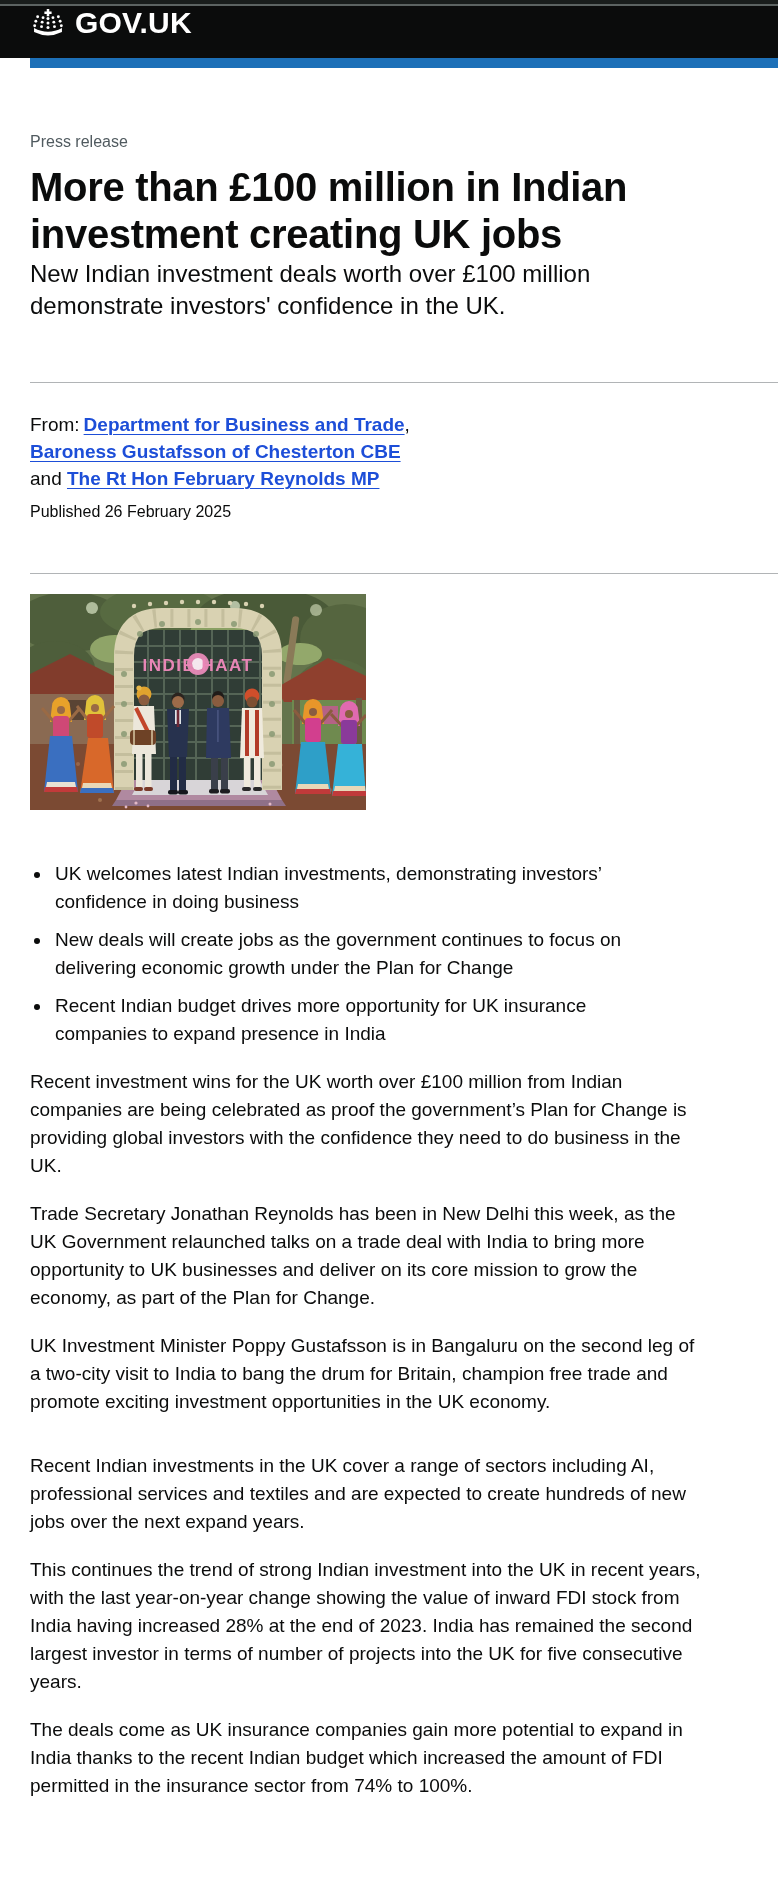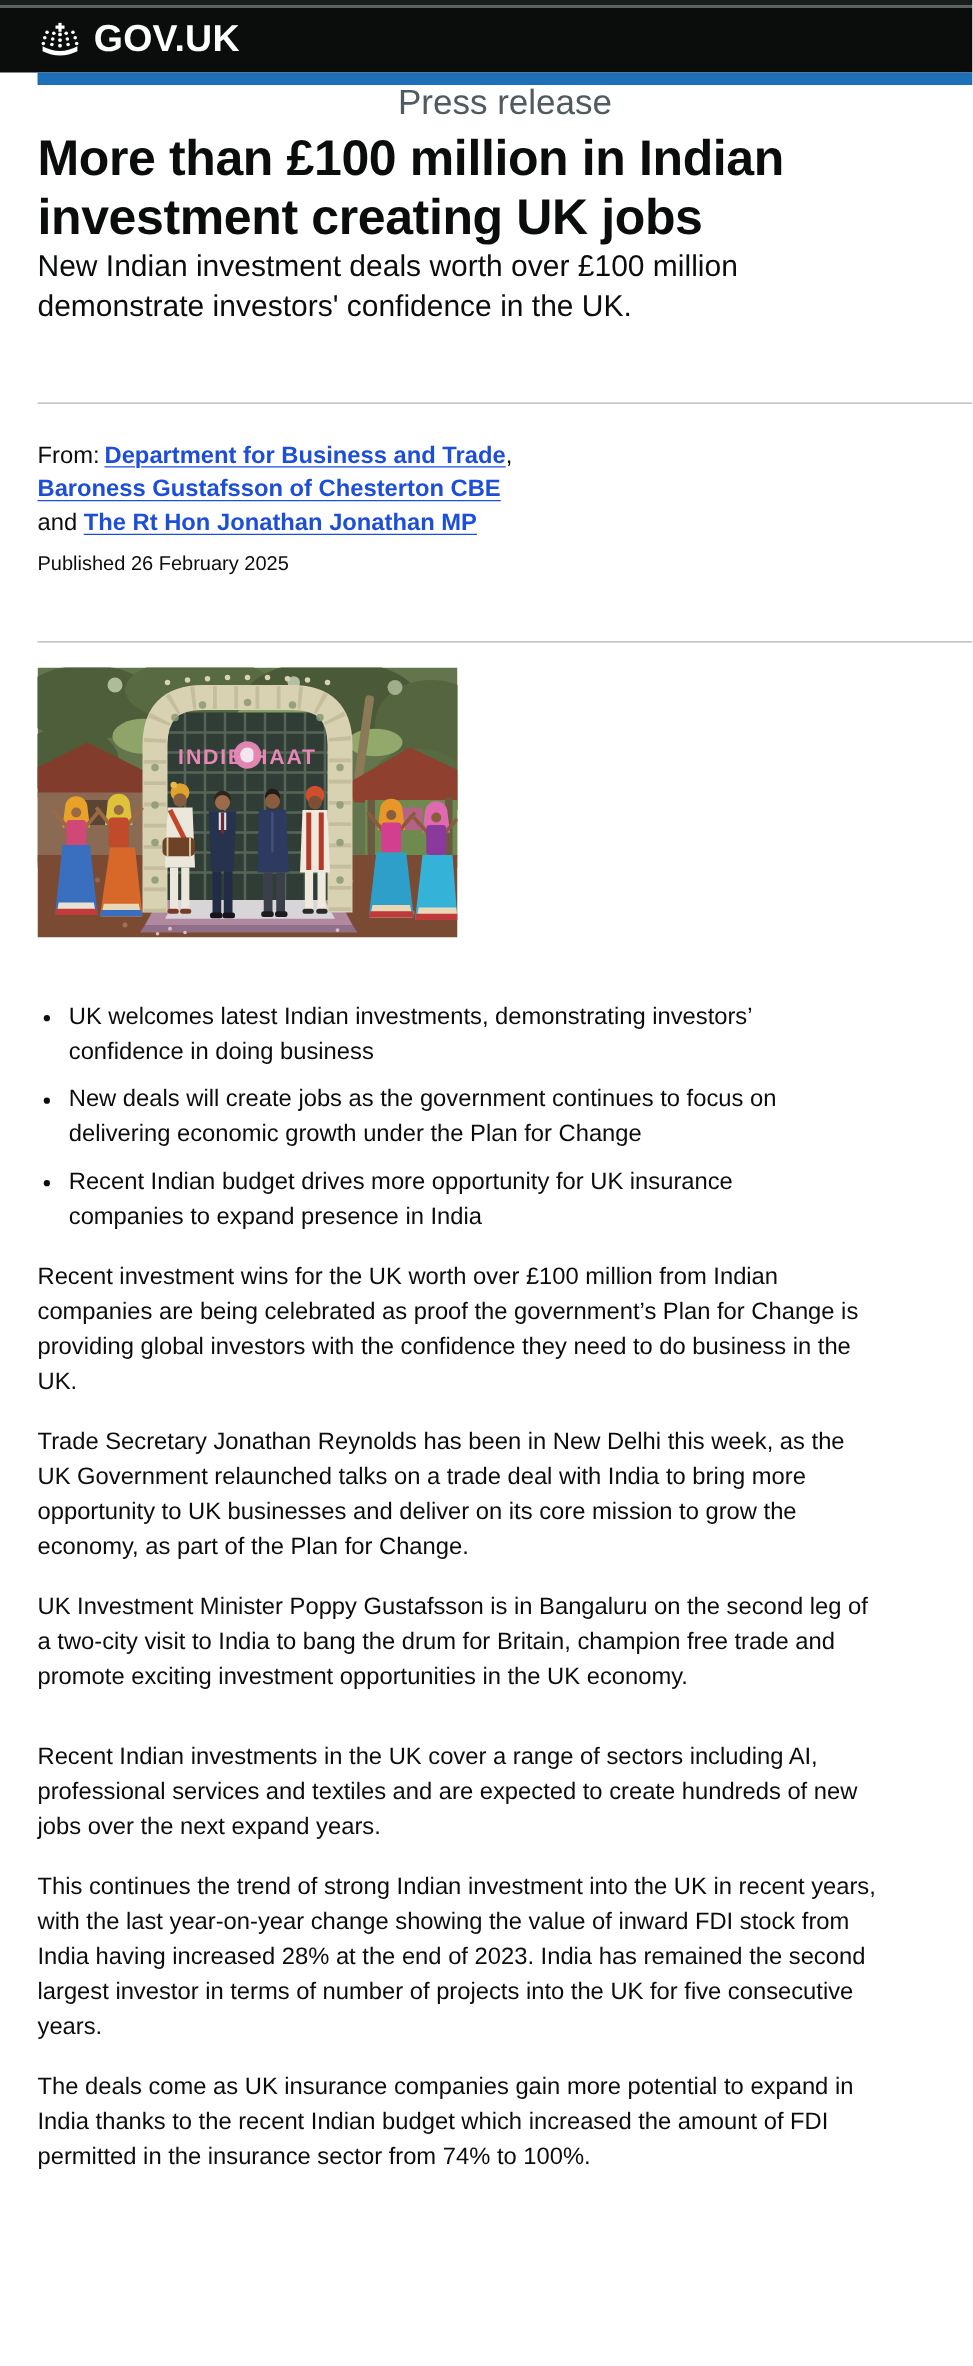--- a/index.html
+++ b/index.html
@@ -7,34 +7,34 @@
   body {
     width:778px; height:1893px; overflow:hidden;
     font-family:"Liberation Sans", sans-serif;
     color:#0b0c0c; position:relative;
   }
   a { cursor:pointer; }
 
   
   .top-strip { height:4px; background:#191d1c; }
   .top-strip-line { height:2px; background:#5c6362; }
-  .site-header { height:52px; background:#0b0c0c; display:flex; align-items:center; padding-left:30px; }
+  .site-header { height:52px; background:#0b0c0c; display:flex; align-items:flex-start; padding-left:30px; }
   .logo { display:flex; align-items:center; gap:9px; text-decoration:none; }
   .crown { width:36px; height:29px; display:block; }
   .site-title { color:#ffffff; font-weight:700; font-size:30px; letter-spacing:0.2px; }
   .blue-bar { height:10px; margin-left:30px; background:#1d70b8; }
 
   
   .main { padding-left:30px; }
 
   .breadcrumb { margin-top:22px; font-size:16px; line-height:19px; color:#0b0c0c; }
   .crumb { color:#0b0c0c; text-decoration:underline; text-decoration-thickness:1px; text-underline-offset:3px; }
   .crumb-sep { color:#505a5f; margin:0 9px; font-size:15px; }
 
-  .caption { font-size:28px; line-height:28px; color:#505a5f;text-align:center; }
+  .caption { margin-top:60px; font-size:16px; line-height:28px; color:#505a5f; }
   .page-title { margin-top:8px; font-size:40px; line-height:47px; font-weight:700; letter-spacing:-0.3px; max-width:640px; }
 
   .lead { font-size:24px; line-height:32px; max-width:615px; }
 
   hr { border:0; border-top:1px solid #b1b4b6; }
   .hr1 { margin-top:60px; }
   .hr2 { margin-top:52px; }
 
   .from-block { margin-top:28px; font-size:19px; line-height:27px; max-width:714px; }
   .from-label { margin-right:4px;text-align:right; }
@@ -88,21 +88,21 @@
 <div class="main">
 
 
   <p class="caption">Press release</p>
   <h1 class="page-title">More than £100 million in Indian investment creating UK jobs</h1>
 
   <p class="lead">New Indian investment deals worth over £100 million demonstrate investors' confidence in the UK.</p>
 
   <hr class="hr1">
 
-  <p class="from-block"><span class="from-label">From:</span><span><a class="from-link">Department for Business and Trade</a>, <a class="from-link">Baroness Gustafsson of Chesterton CBE</a><br>and <a class="from-link">The Rt Hon Jonathan Jonathan MP</a></span></p>
+  <p class="from-block"><span class="from-label">From:</span><span><a class="from-link">Department for Business and Trade</a>, <a class="from-link">Baroness Gustafsson of Chesterton CBE</a><br>and <a class="from-link">The Rt Hon February Reynolds MP</a></span></p>
 
   <p class="published">Published 26 February 2025</p>
 
   <hr class="hr2">
 
   <figure class="photo-figure">
     <svg viewBox="0 0 336 216">
 
       <rect width="336" height="160" fill="#64744c"></rect>
       <ellipse cx="40" cy="28" rx="55" ry="30" fill="#4e5e3b"></ellipse>

